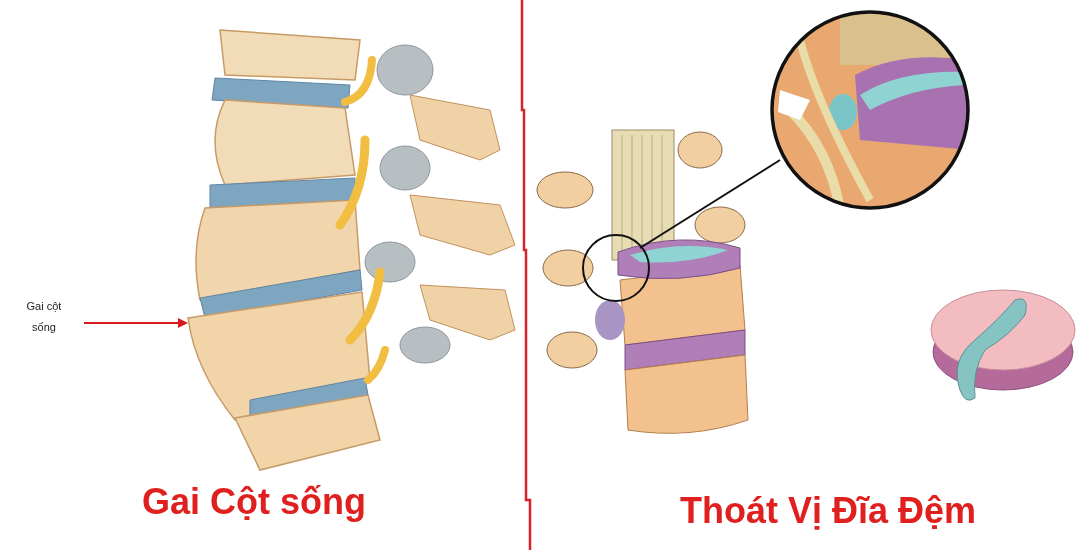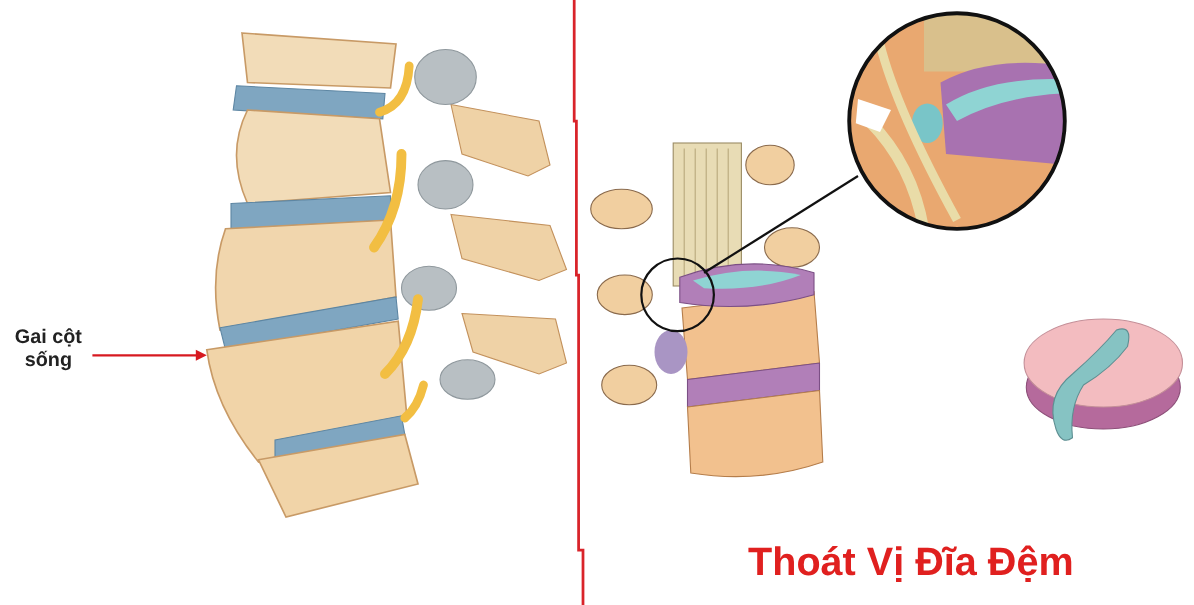--- a/index.html
+++ b/index.html
@@ -1,20 +1,20 @@
 <!DOCTYPE html>
 <html><head>
 <meta charset="utf-8">
 <style>
   html,body{margin:0;padding:0;background:#ffffff;}
   body{width:1085px;height:550px;position:relative;overflow:hidden;font-family:"Liberation Sans",sans-serif;}
   .panel{position:absolute;top:0;height:550px;}
   .left{left:0;width:525px;}
   .right{left:528px;width:557px;}
-  .callout{position:absolute;left:6px;top:296px;width:76px;text-align:center;font-weight:bold;font-size:18px;line-height:21px;color:#222222;}
+  .callout{position:absolute;left:6px;top:296px;width:76px;text-align:center;font-weight:normal;font-size:11px;line-height:21px;color:#222222;}
   .caption{position:absolute;font-weight:bold;font-size:36px;color:#e0201f;white-space:nowrap;}
   .cap-left{left:142px;top:481px;}
   svg{position:absolute;left:0;top:0;}
 </style>
 </head>
 <body>
 
 <svg width="1085" height="550" viewBox="0 0 1085 550">
 
   <g>
@@ -102,17 +102,18 @@
     <ellipse cx="1003" cy="330" rx="72" ry="40" fill="#f3bcc0" stroke="#c48f98"></ellipse>
     <path d="M960 390 Q950 360 975 340 Q1000 318 1015 300 Q1030 295 1025 315 Q1010 335 985 350 Q972 370 975 398 Q965 405 960 390 Z" fill="#86c3c3" stroke="#5e8f92"></path>
   </g>
 </svg>
 
 <section class="panel left">
   <div class="callout">
     <div>Gai cột</div>
     <div>sống</div>
   </div>
+  <div class="caption cap-left">Gai Cột sống</div>
 </section>
 
 <section class="panel right">
   <div class="caption" style="left:140px;top:490px;margin-left:12px;">Thoát Vị Đĩa Đệm</div>
 </section>
 
 </body></html>

